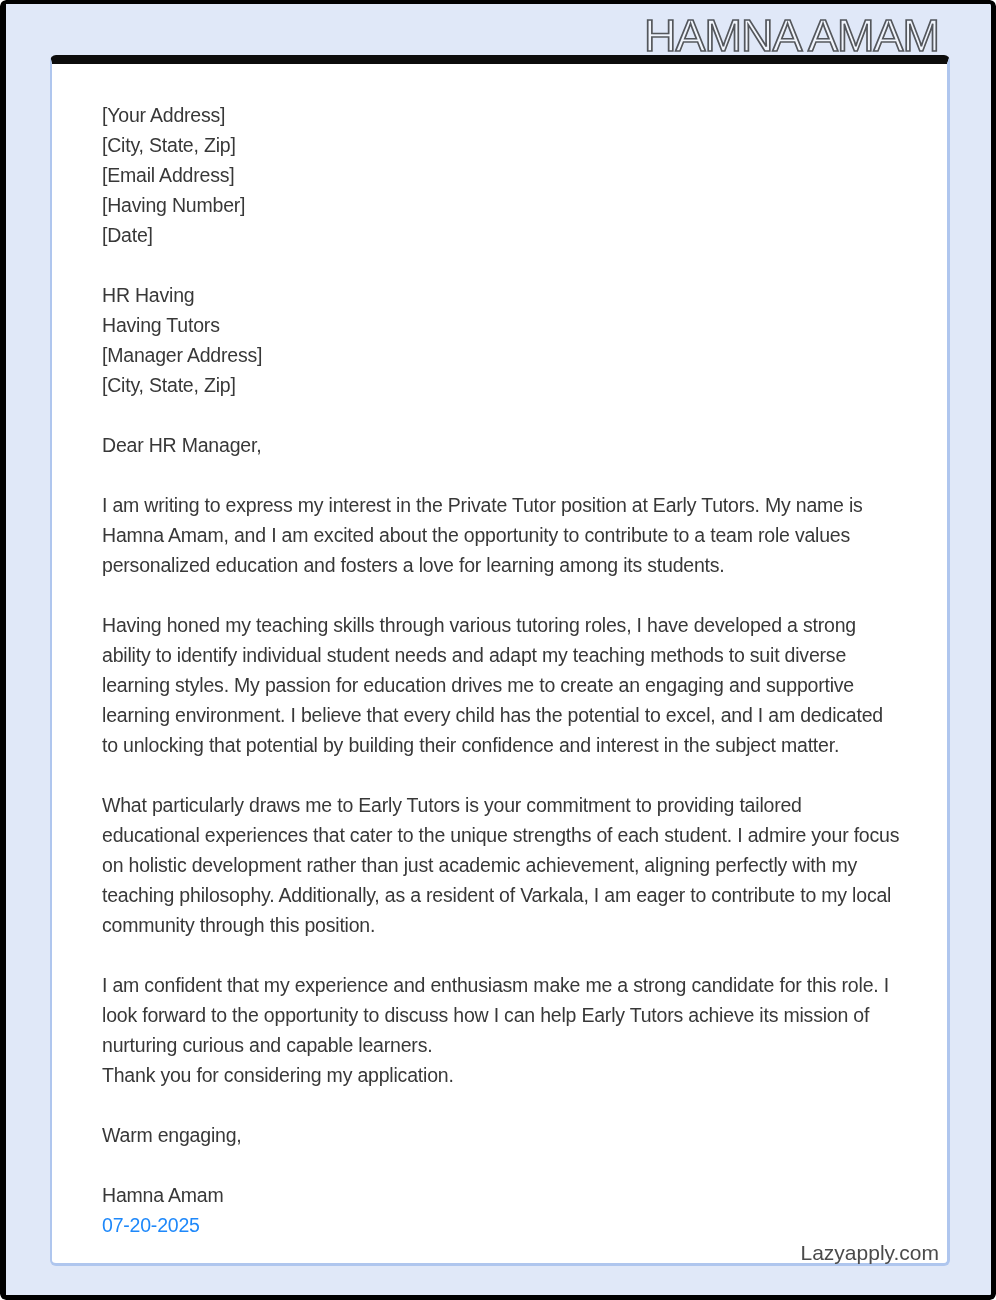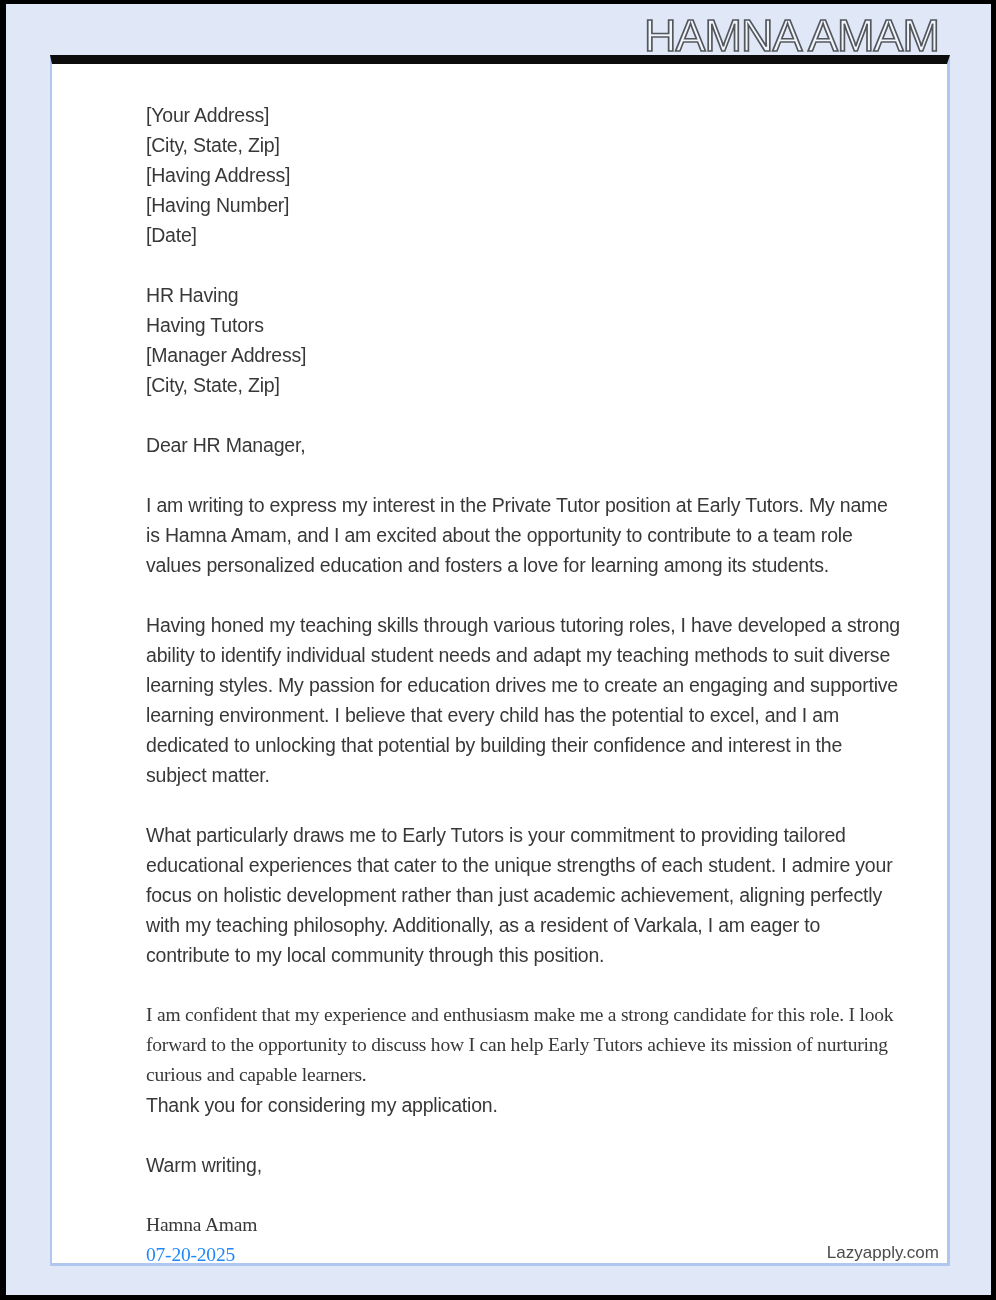--- a/index.html
+++ b/index.html
@@ -5,21 +5,21 @@
   :root {
     --background: #e0e8f8;
     --page: #ffffff;
     --accent-border: #afc6ee;
     --top-rule: #0c0c0c;
     --text: #383838;
     --link: #1e88fa;
     --title-outline: #54575c;
     --watermark-color: #4b4b4b;
   }
-  * { margin: 0; padding: 0; box-sizing: border-box; }
+  * { margin: 0; padding: 0; box-sizing: border-box; border-radius: 6px; }
   html, body { width: 996px; height: 1300px; }
   body {
     font-family: "Liberation Sans", sans-serif;
     background: #ffffff;
   }
   .canvas {
     position: relative;
     width: 996px;
     height: 1300px;
     background: var(--background);
@@ -55,53 +55,53 @@
   .letter-body {
     position: absolute;
     left: 50px;
     top: 36px;
     width: 800px;
     font-size: 19.5px;
     line-height: 30px;
     letter-spacing: -0.2px;
     color: var(--text);
   }
-  .block { margin-bottom: 30px; margin-left: 44px; }
-  .block:last-child { margin-bottom: 0; font-family: Liberation Serif, serif; }
+  .block { margin-bottom: 30px; }
+  .block:last-child { margin-bottom: 0; }
   .line { display: block; }
   .date-link {
     color: var(--link);
     text-decoration: none;
     display: inline-block;
   }
   .watermark {
     position: absolute;
     right: 8px;
     bottom: 1px;
-    font-size: 17px;
+    font-size: 21px;
     line-height: 18px;
     color: var(--watermark-color);
     text-decoration: none;
   }
 </style>
 </head>
 <body>
 
 <div class="canvas">
 
   <div class="letterhead-name">HAMNA AMAM</div>
 
   <div class="page">
 
     <div class="letter-body">
 
       <div class="block">
           <span class="line">[Your Address]</span>
           <span class="line">[City, State, Zip]</span>
-          <span class="line">[Having Address]</span>
+          <span class="line">[Email Address]</span>
           <span class="line">[Having Number]</span>
           <span class="line">[Date]</span>
         </div>
 
       <div class="block">
           <span class="line">HR Having</span>
           <span class="line">Having Tutors</span>
           <span class="line">[Manager Address]</span>
           <span class="line">[City, State, Zip]</span>
         </div>
@@ -110,21 +110,21 @@
 
       <div>
           <p class="block">I am writing to express my interest in the Private Tutor position at Early Tutors. My name is Hamna Amam, and I am excited about the opportunity to contribute to a team role values personalized education and fosters a love for learning among its students.</p>
           <p class="block">Having honed my teaching skills through various tutoring roles, I have developed a strong ability to identify individual student needs and adapt my teaching methods to suit diverse learning styles. My passion for education drives me to create an engaging and supportive learning environment. I believe that every child has the potential to excel, and I am dedicated to unlocking that potential by building their confidence and interest in the subject matter.</p>
           <p class="block">What particularly draws me to Early Tutors is your commitment to providing tailored educational experiences that cater to the unique strengths of each student. I admire your focus on holistic development rather than just academic achievement, aligning perfectly with my teaching philosophy. Additionally, as a resident of Varkala, I am eager to contribute to my local community through this position.</p>
           <p class="block">I am confident that my experience and enthusiasm make me a strong candidate for this role. I look forward to the opportunity to discuss how I can help Early Tutors achieve its mission of nurturing curious and capable learners.</p>
         </div>
 
       <div class="block">Thank you for considering my application.</div>
 
-      <div class="block">Warm writing,</div>
+      <div class="block">Warm engaging,</div>
 
       <div class="block">
         <span class="line">Hamna Amam</span>
         <a class="date-link">07-20-2025</a>
       </div>
 
     </div>
 
     <a class="watermark">Lazyapply.com</a>
 

